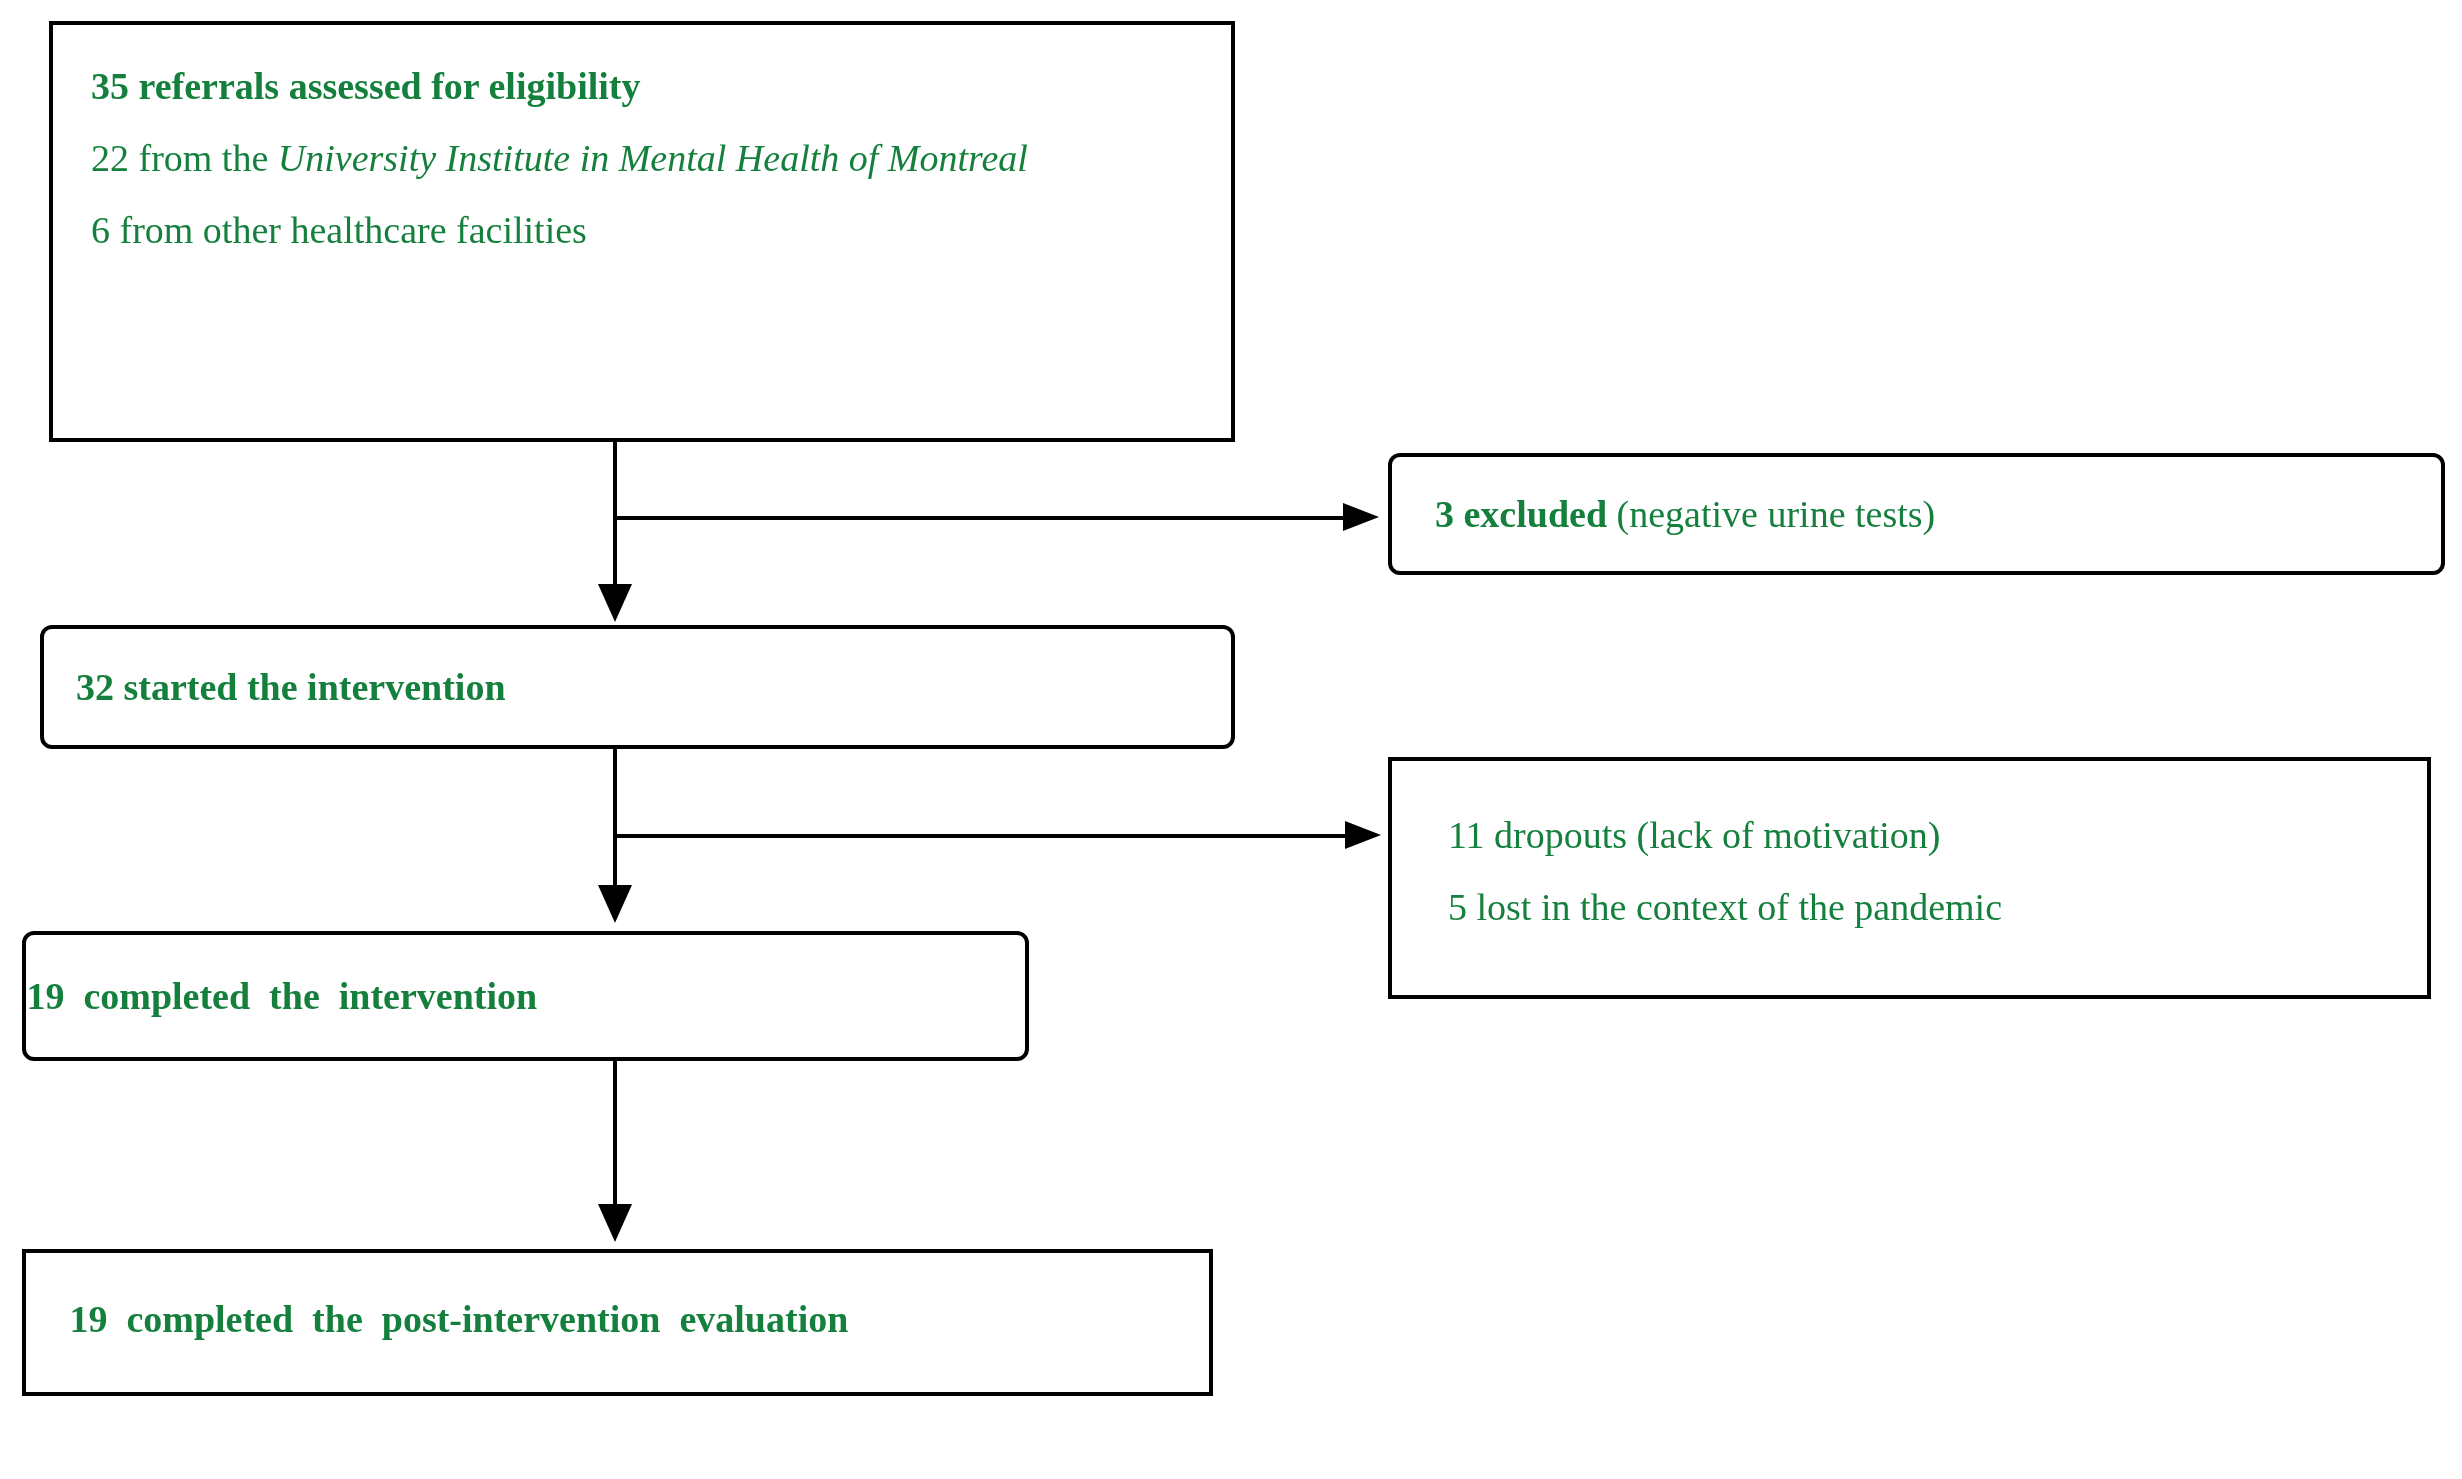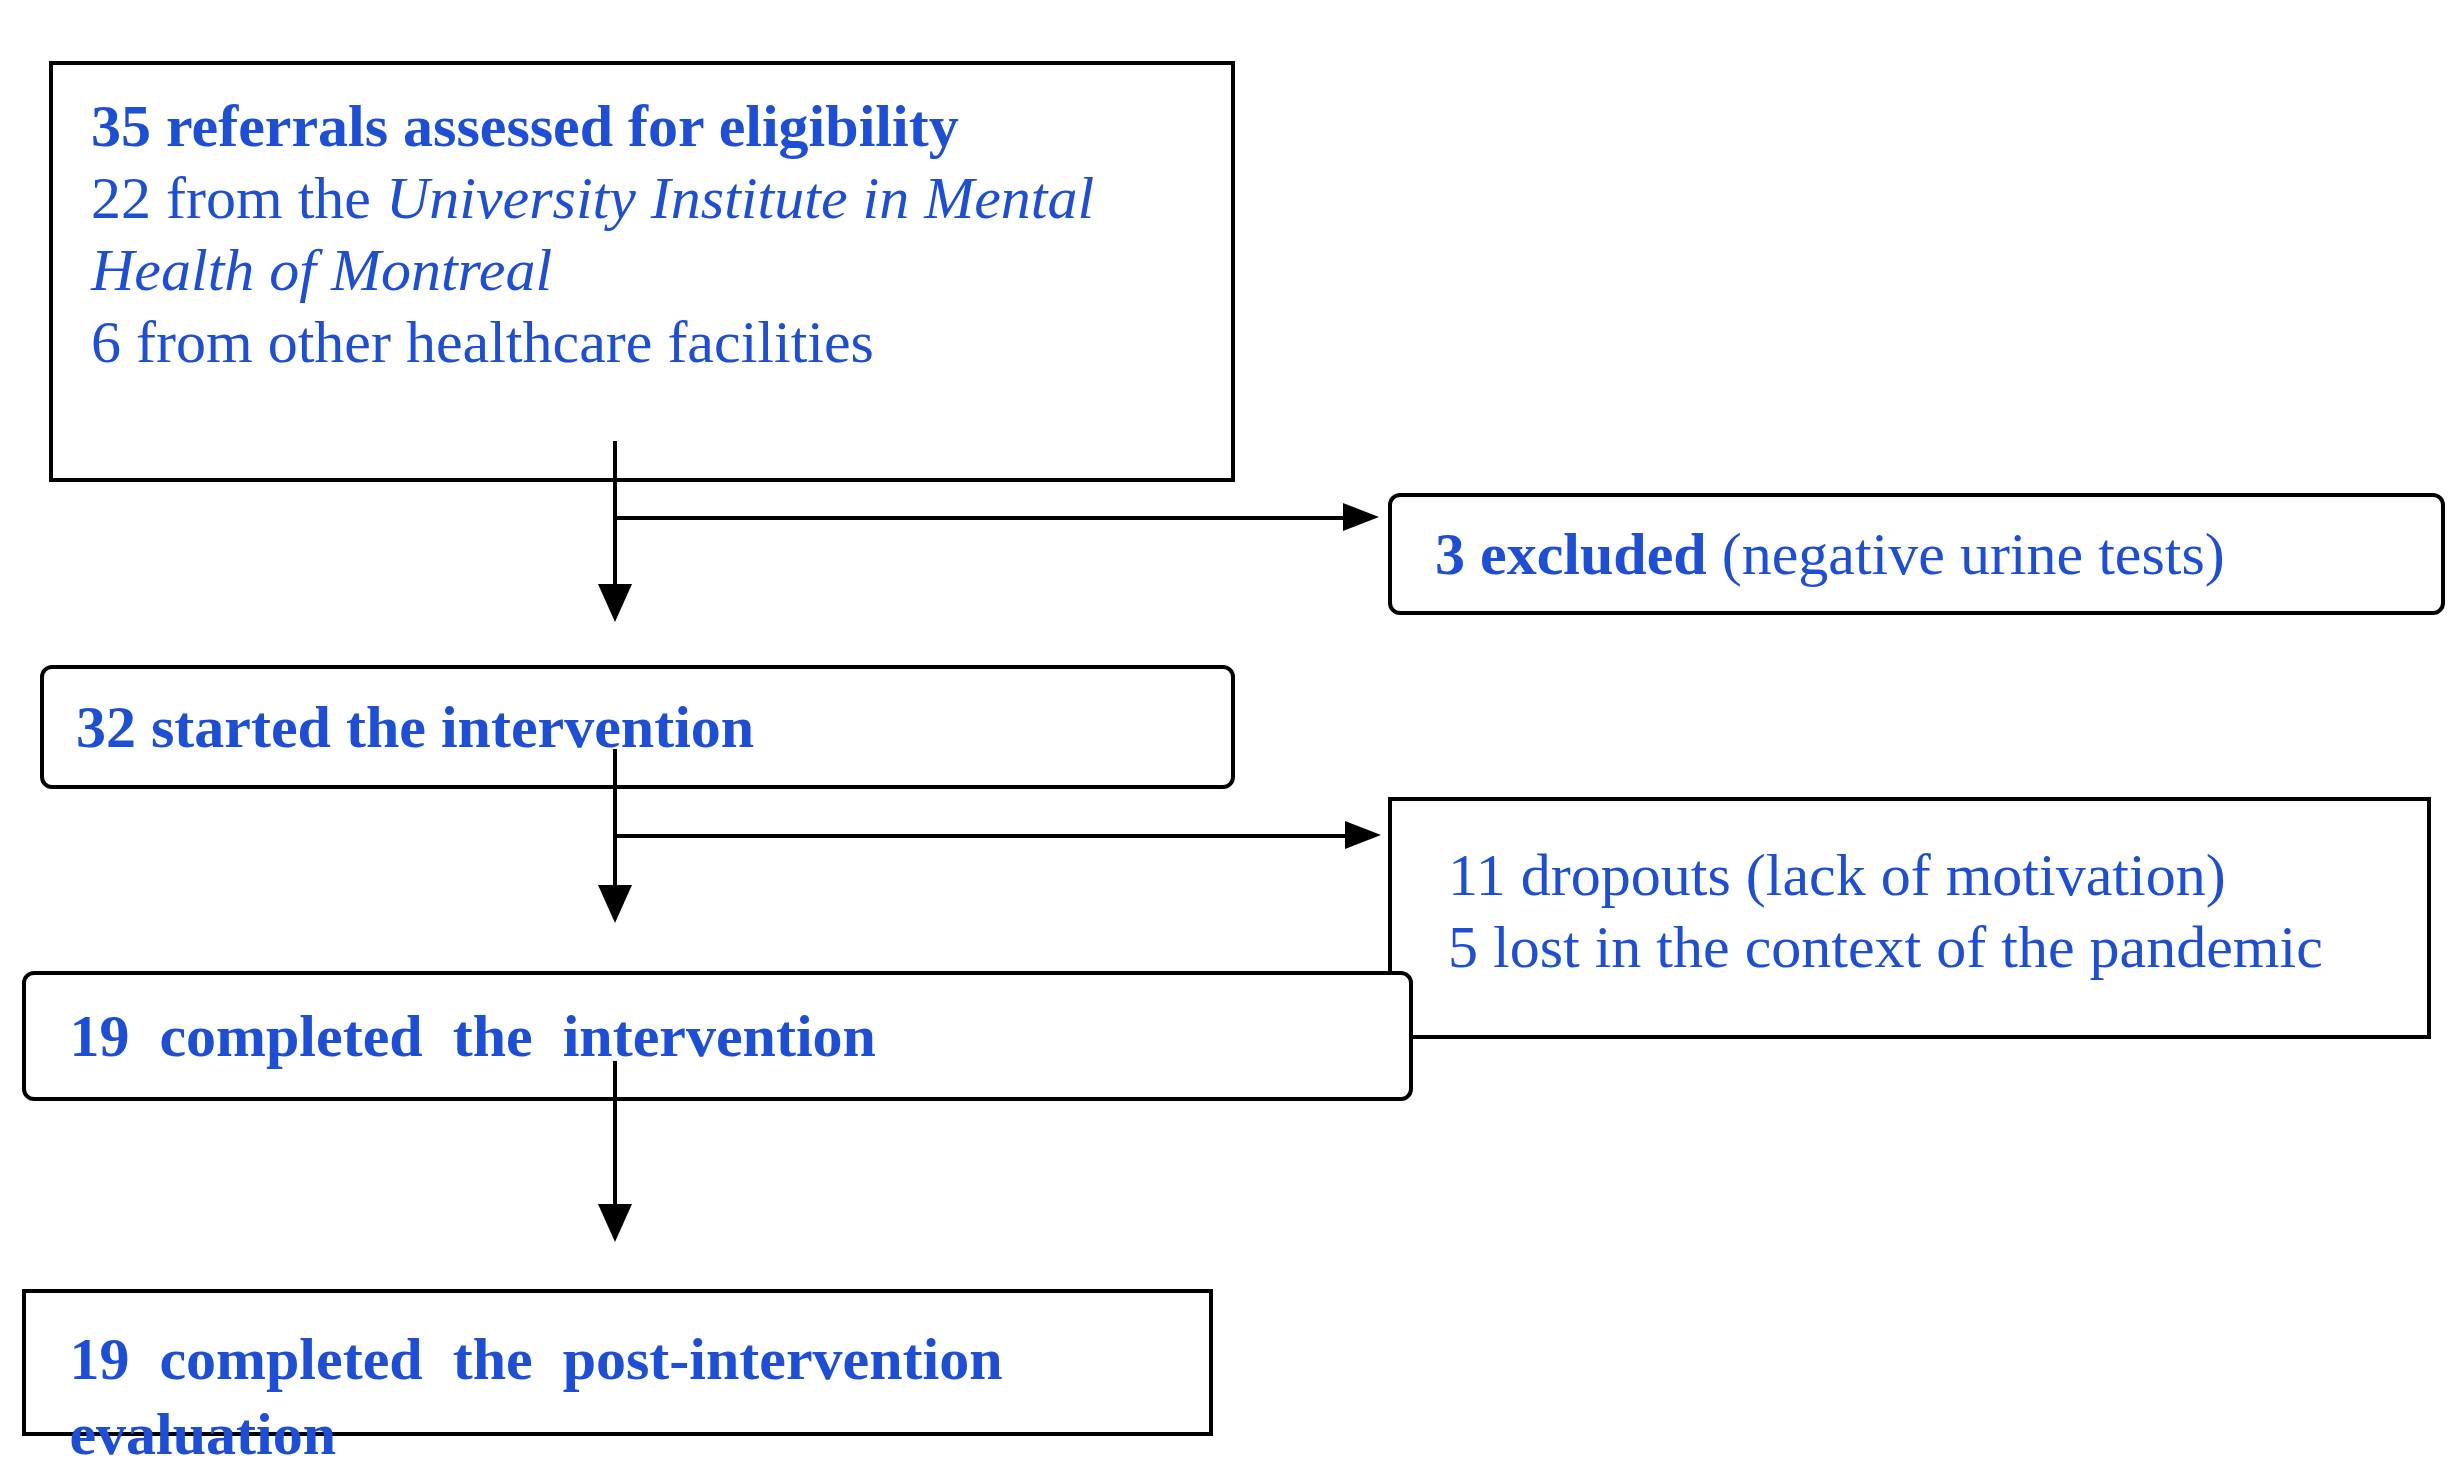--- a/index.html
+++ b/index.html
@@ -14,24 +14,23 @@
     background: #ffffff;
     font-family: "Liberation Serif", "DejaVu Serif", serif;
     color: #000000;
     overflow: hidden;
   }
   .box {
     position: absolute;
     box-sizing: border-box;
     background: #ffffff;
     border: 4.5px solid #000000;
-    font-size: 60px;
+    font-size: 38px;
     line-height: 72px;
-    color: #1d4ed8;
-    margin-top: 40px;
+    color: #15803d;
   }
   .box.vcenter {
     display: flex;
     align-items: center;
     border-radius: 12px;
   }
   .bold   { font-weight: bold; }
   .italic { font-style: italic; }
   .spread { word-spacing: 0.25em; }
 
@@ -55,21 +54,21 @@
     border-top: 14.3px solid transparent;
     border-bottom: 14.3px solid transparent;
     border-left: 36px solid #000000;
   }
 
   
   #box-eligibility { left: 49px;   top: 20.6px;   width: 1186px; height: 421px; padding: 25px 27px 0 38px; }
   #box-excluded    { left: 1388px; top: 453px;  width: 1057px; height: 122px; padding-left: 43px; }
   #box-started     { left: 40px;   top: 625px;  width: 1195px; height: 124px; padding-left: 32px; }
   #box-dropouts    { left: 1388px; top: 757px;  width: 1043px; height: 242px; padding: 38px 18px 0 56px; }
-  #box-completed   { left: 22.4px;   top: 931px; width: 1391px; height: 130px; padding-left: 43px; }
+  #box-completed   { left: 22.4px;   top: 931px; width: 1007px; height: 130px; }
   #box-post        { left: 22.4px;   top: 1249px; width: 1191px; height: 147px; padding: 29px 36px 0 43px; line-height: 75px; }
 
   #v1 { left: 613px; top: 441px;  width: 3.6px; height: 146px; }
   #v2 { left: 613px; top: 749px;  width: 3.6px; height: 138px; }
   #v3 { left: 613px; top: 1061px; width: 3.6px; height: 145px; }
 
   #h1 { left: 615px; top: 516px; width: 730px; height: 3.6px; }
   #h2 { left: 615px; top: 834px; width: 732px; height: 3.6px; }
 
   #v1-head { left: 598px;  top: 584px; }

